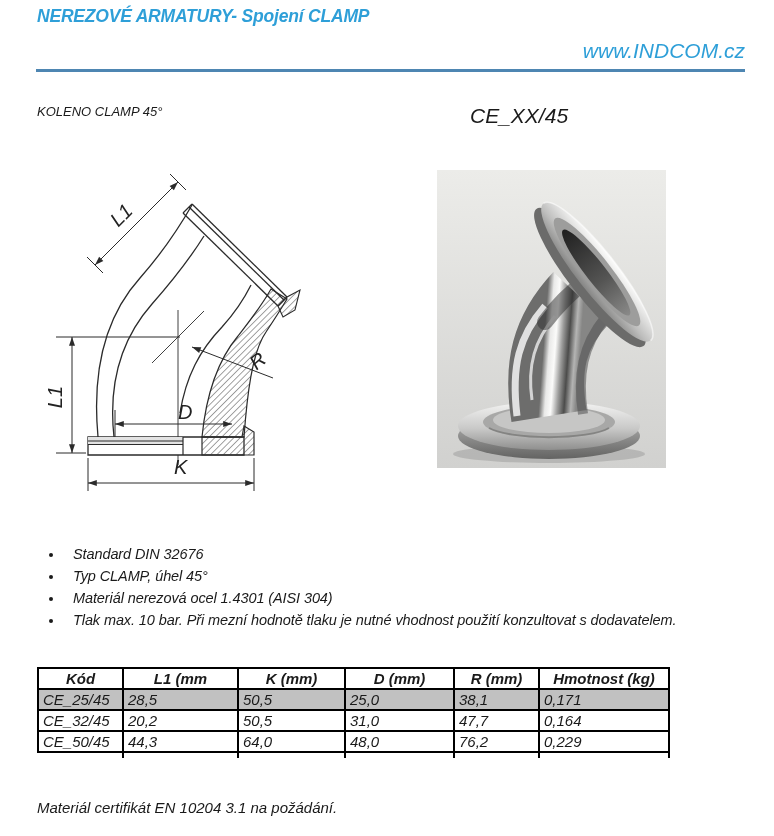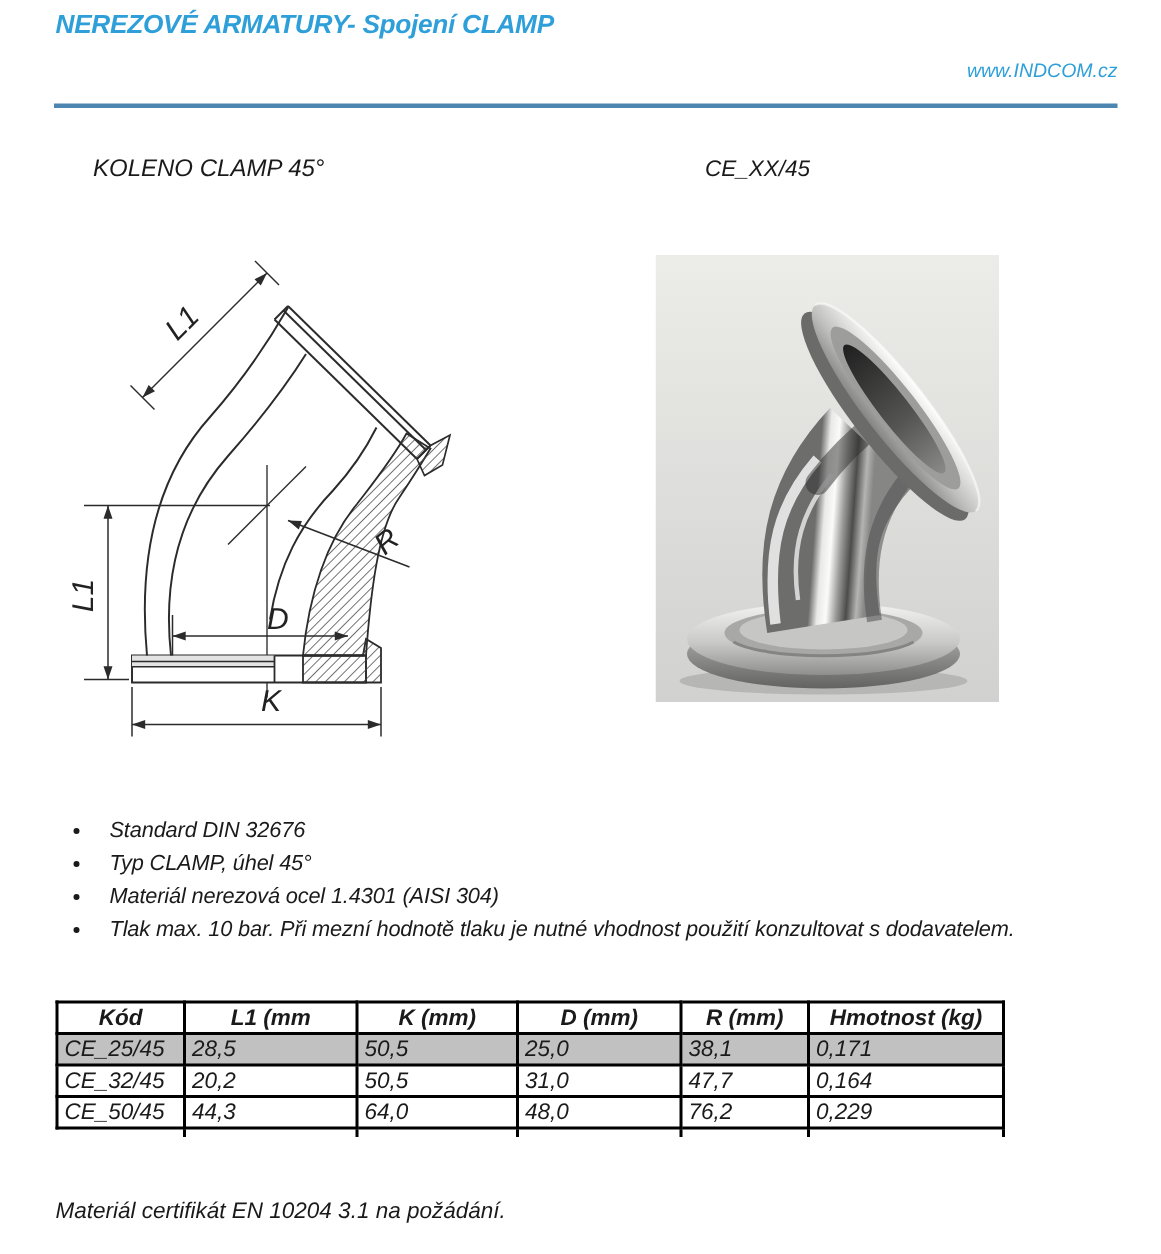--- a/index.html
+++ b/index.html
@@ -5,25 +5,25 @@
   :root{
     --accent_blue:#2E9FD8;
     --rule_blue:#4E86B2;
     --row_gray:#C1C1C1;
   }
   html,body{margin:0;padding:0;background:#fff;}
   body{font-family:"Liberation Sans",sans-serif;color:#1a1a1a;}
   #page{position:relative;width:774px;height:836px;background:#fff;overflow:hidden;font-style:italic;}
 
   .title{position:absolute;left:37px;top:6px;font-size:17.5px;font-weight:bold;color:var(--accent_blue);letter-spacing:-0.2px;}
-  .website{position:absolute;left:37px;top:39px;width:708px;text-align:right;font-size:13px;color:var(--accent_blue);}
+  .website{position:absolute;left:37px;top:39px;width:708px;text-align:right;font-size:21px;color:var(--accent_blue);}
   .rule{position:absolute;left:36px;top:69px;width:709px;height:2.5px;background:var(--rule_blue);}
 
-  .product-name{position:absolute;left:37px;top:104px;font-size:16px;margin-left:25px;}
-  .product-code{position:absolute;left:470px;top:104px;font-size:15px;}
+  .product-name{position:absolute;left:37px;top:104px;font-size:13px;}
+  .product-code{position:absolute;left:470px;top:104px;font-size:21px;}
 
   .drawing{position:absolute;left:40px;top:160px;}
   .photo{position:absolute;left:437px;top:170px;}
 
   .bullets{position:absolute;left:37px;top:546px;width:712px;margin:0;padding:0 0 0 27px;font-size:14.5px;letter-spacing:-0.1px;}
   .bullets li{margin:0 0 6px 0;padding-left:9px;}
 
   .spec-table{position:absolute;left:37px;top:667px;border-collapse:collapse;table-layout:fixed;font-size:15px;padding-left:36px;}
   .spec-table th,.spec-table td{border:2px solid #000;height:19px;line-height:19px;padding:0 4px;overflow:hidden;white-space:nowrap;}
   .spec-table th{font-weight:bold;text-align:center;padding:0 1px;background:#fff;}

